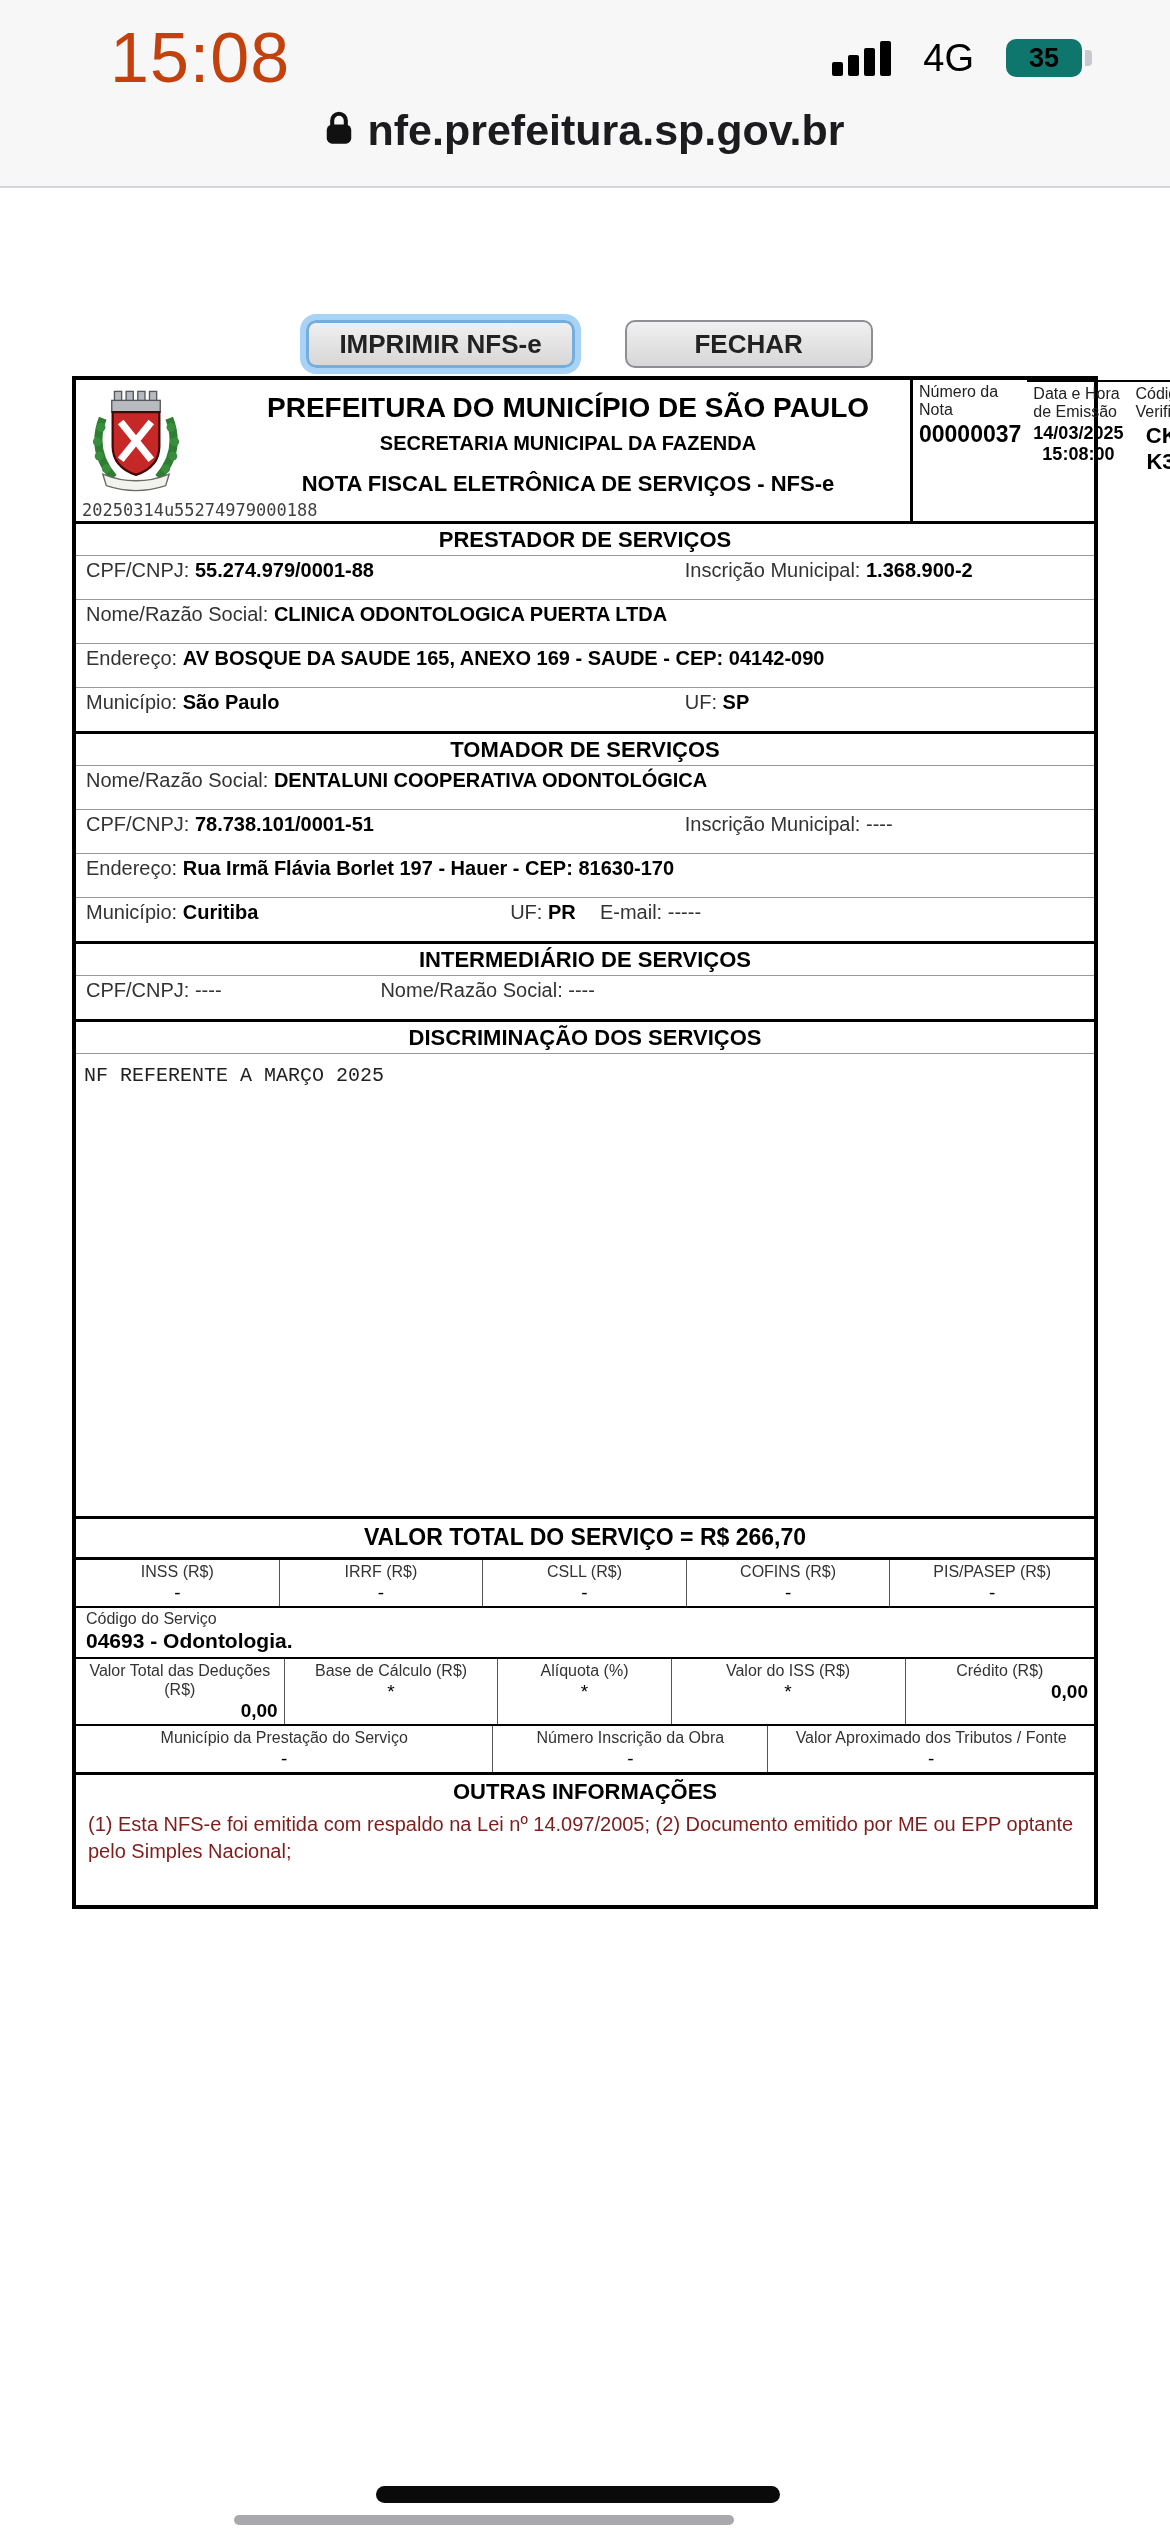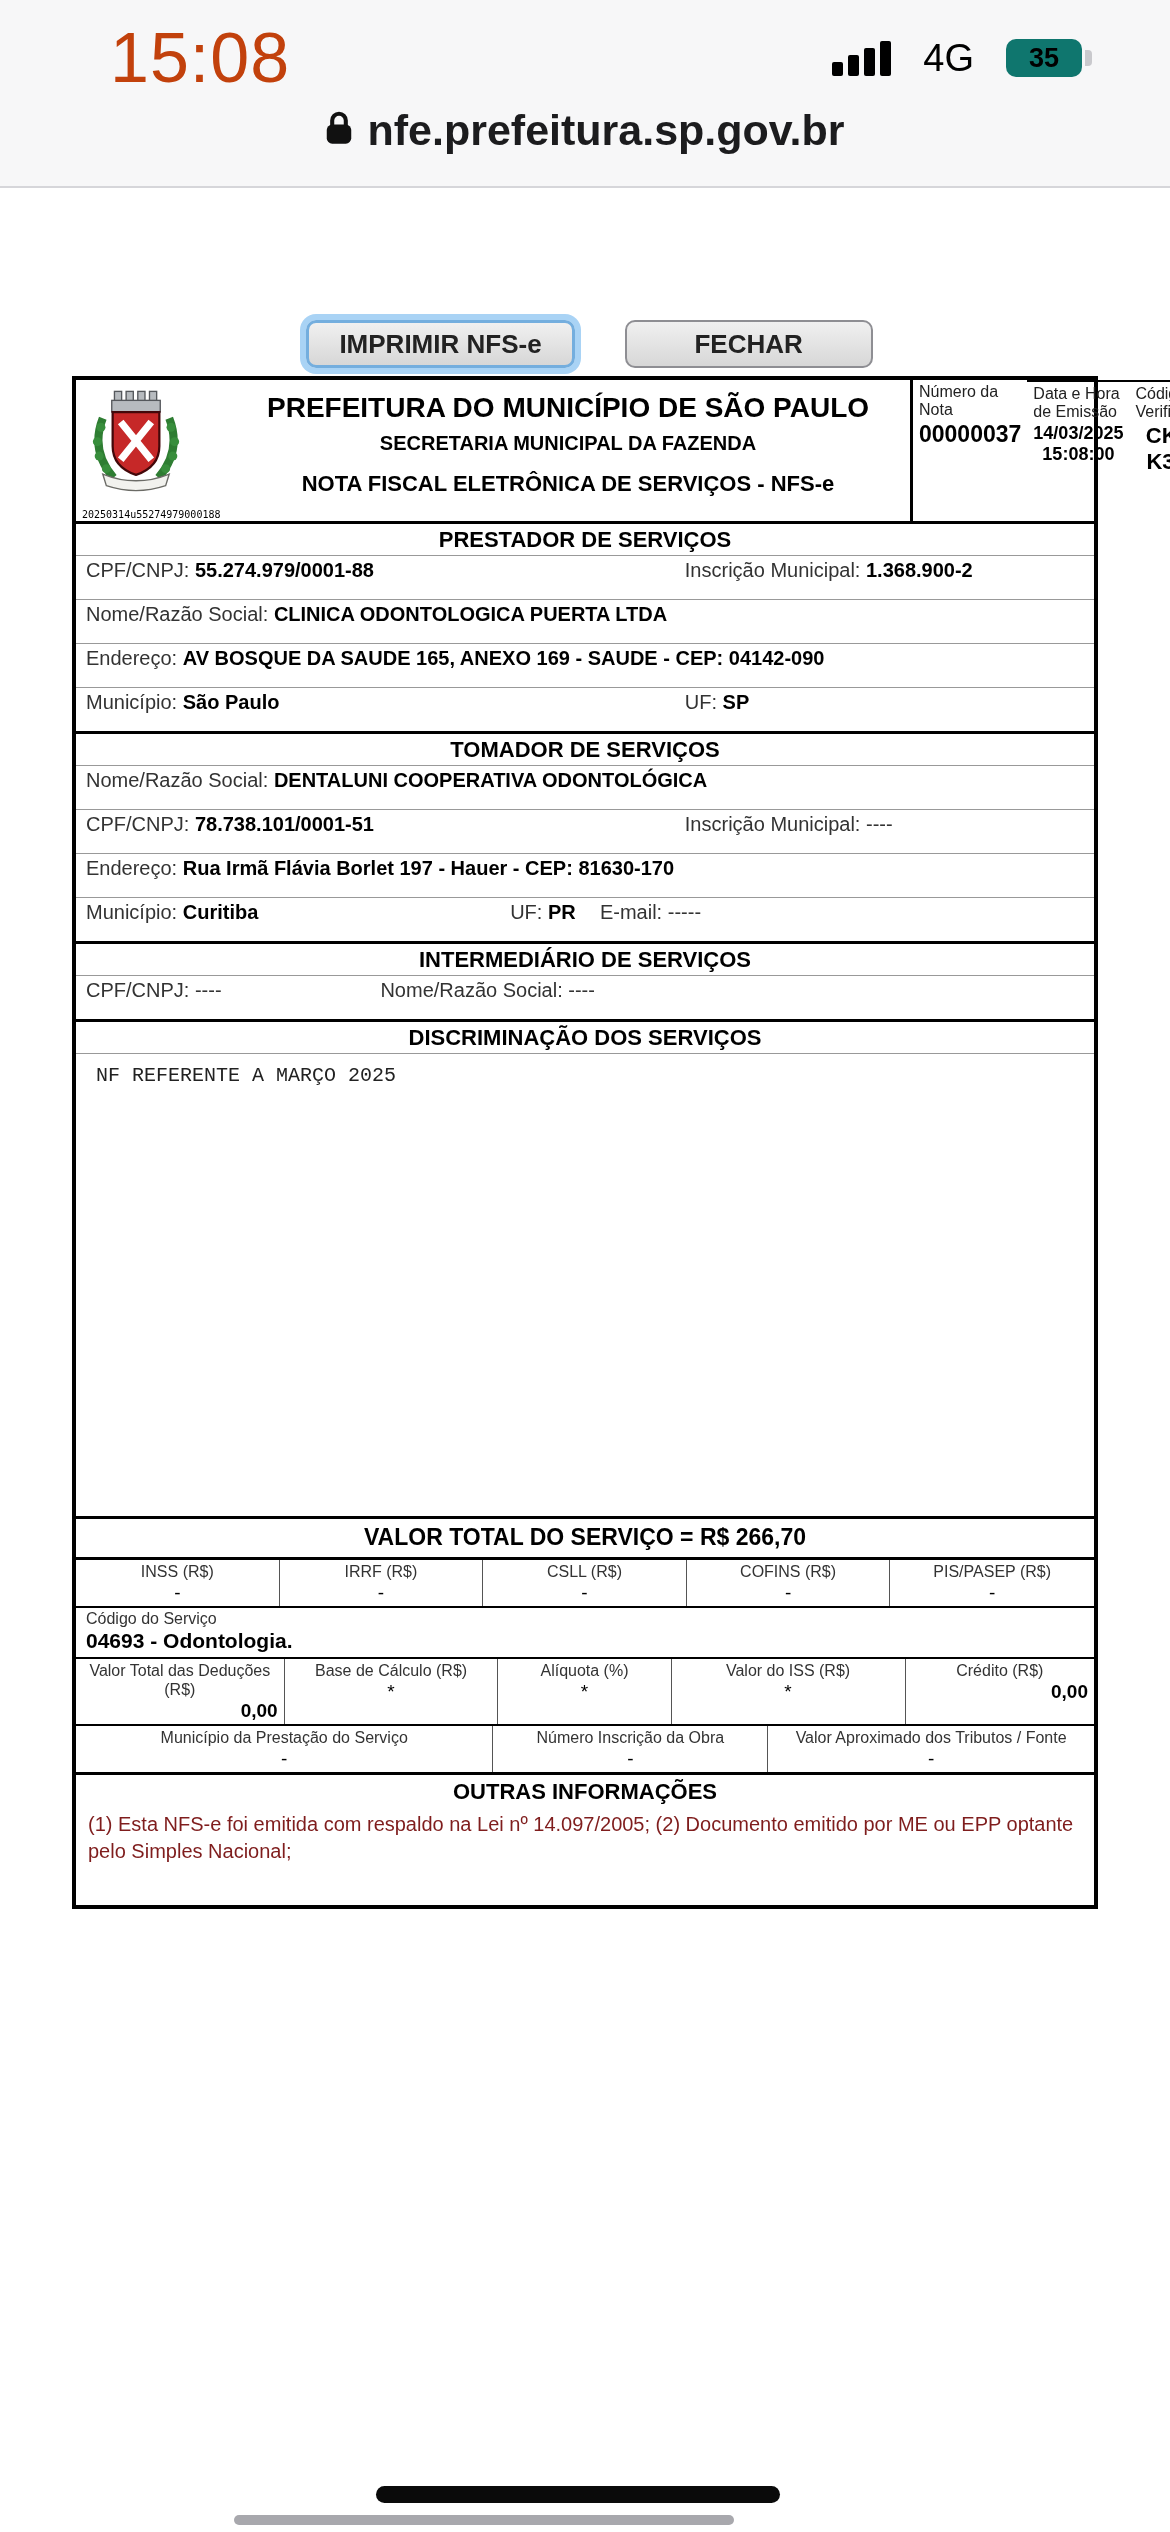--- a/index.html
+++ b/index.html
@@ -34,41 +34,41 @@
   .btn.focused { border:3px solid #74aede; box-shadow:0 0 0 6px #a9d3f5; }
 
   
   .invoice { width:1026px; margin:8px auto 0; border:4px solid #000; background:#fff;
              font-size:20px; color:#333; }
   b { color:#000; }
   b.dim { font-weight:normal; color:#333; }
 
   .inv-header { position:relative; display:grid; grid-template-columns:150px 1fr 184px; border-bottom:3px solid #000; min-height:138px; }
   .logo-cell { padding:6px 0 24px 10px; }
-  .barcode-text { position:absolute; left:6px; bottom:1px; font-family:"DejaVu Sans Mono",monospace; font-size:10px; color:#000000; }
+  .barcode-text { position:absolute; left:6px; bottom:1px; font-family:"DejaVu Sans Mono",monospace; font-size:17px; color:#404040; }
   .title-cell { text-align:center; padding:12px 6px 8px; color:#000; }
   .t1 { font-size:28px; font-weight:bold; }
   .t2 { font-size:20px; font-weight:bold; margin-top:8px; }
   .t3 { font-size:22px; font-weight:bold; margin-top:16px; }
   .meta-cell { border-left:3px solid #000; display:flex; }
   .meta-box { flex:1; padding:3px 6px 4px; }
   .meta-box + .meta-box { border-top:2px solid #000; }
   .meta-label { font-size:16px; color:#222; }
   .meta-value { font-size:22px; font-weight:bold; color:#000; text-align:center; margin-top:2px; }
   .meta-box.nota .meta-value { font-size:23px; }
   .meta-box.emissao .meta-value { font-size:18px; }
 
   .section { border-bottom:3px solid #000; }
   .sec-title { text-align:center; font-weight:bold; font-size:22px; color:#000; padding:3px 0 2px; border-bottom:1px solid #999; }
   .row { display:flex; padding:2px 10px 16px; border-bottom:1px solid #999; line-height:25px; font-size:20px; }
   .row:last-child { border-bottom:none; }
   .fld { display:block; }
   .w60 { width:60%; } .w42 { width:42.5%; } .w9 { width:9%; } .w29 { width:29.5%; }
 
-  .discrim-content { min-height:462px; padding:10px 20px; font-family:"Liberation Mono","DejaVu Sans Mono",monospace; font-size:20px; color:#222; }
+  .discrim-content { min-height:462px; padding:10px 8px; font-family:"Liberation Mono","DejaVu Sans Mono",monospace; font-size:20px; color:#222; }
 
   .total-row { text-align:center; font-size:23px; font-weight:bold; color:#000; padding:5px 0 6px; border-bottom:3px solid #000; }
 
   .cols { display:flex; border-bottom:2px solid #000; }
   .col { border-right:1px solid #555; text-align:center; padding:2px 6px 3px; }
   .col:last-child { border-right:none; }
   .col-label { font-size:16px; color:#333; line-height:19px; }
   .col-value { font-size:19px; line-height:21px; color:#000; margin-top:1px; }
   .col-value.bold { font-weight:bold; }
   .col-value.right { text-align:right; }

